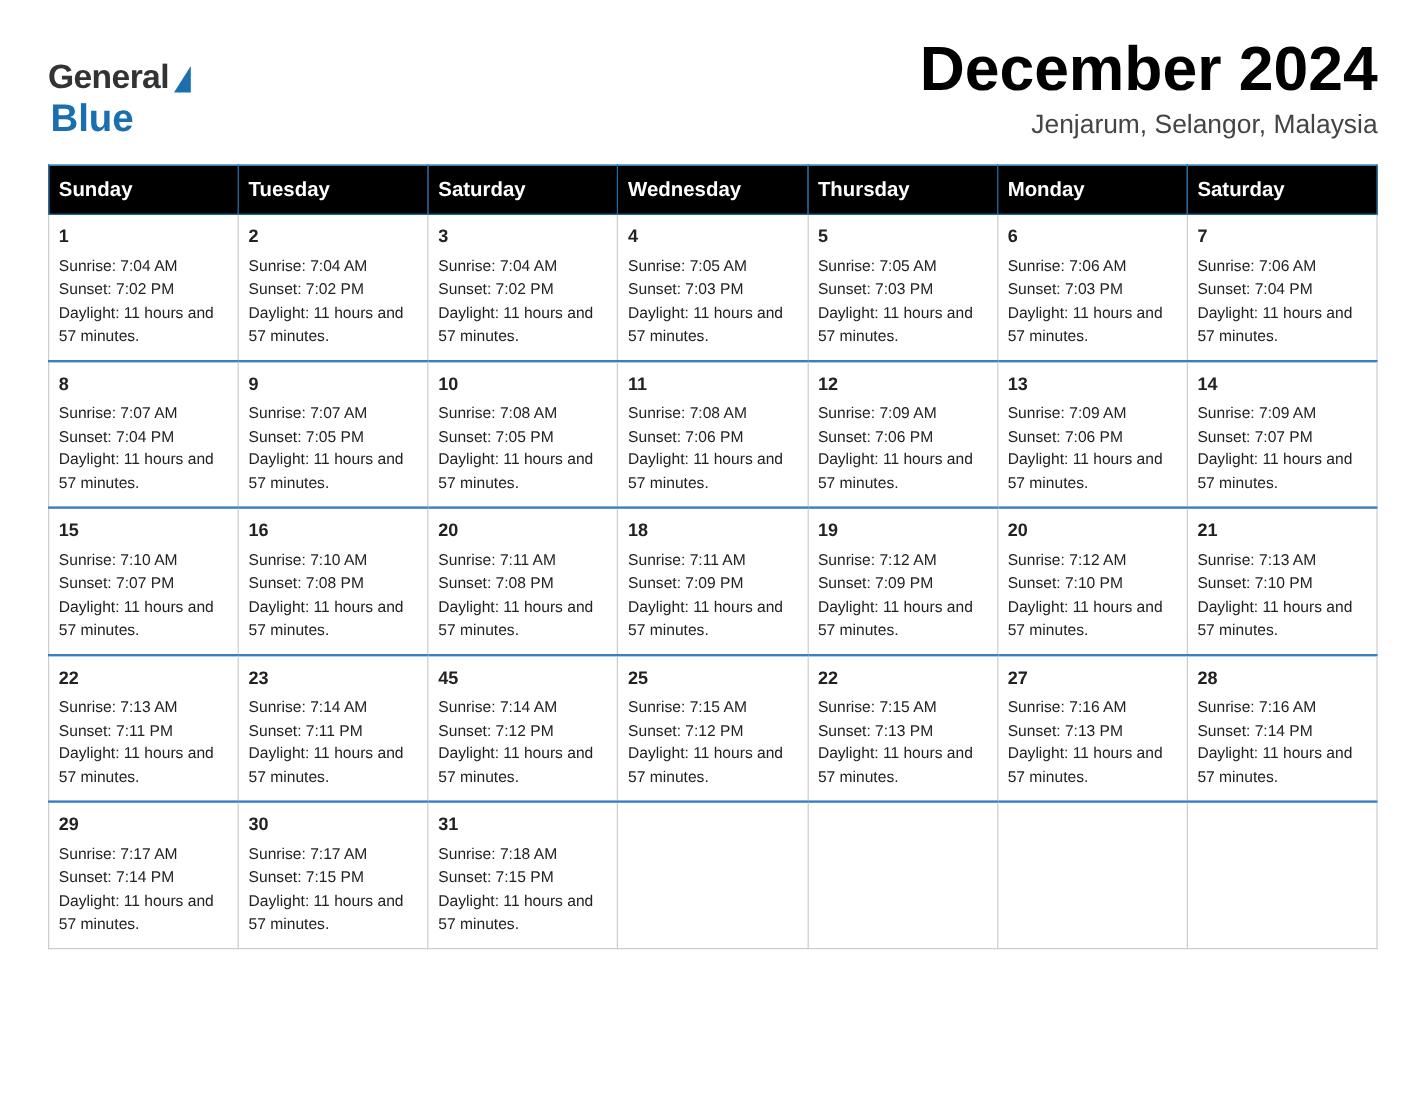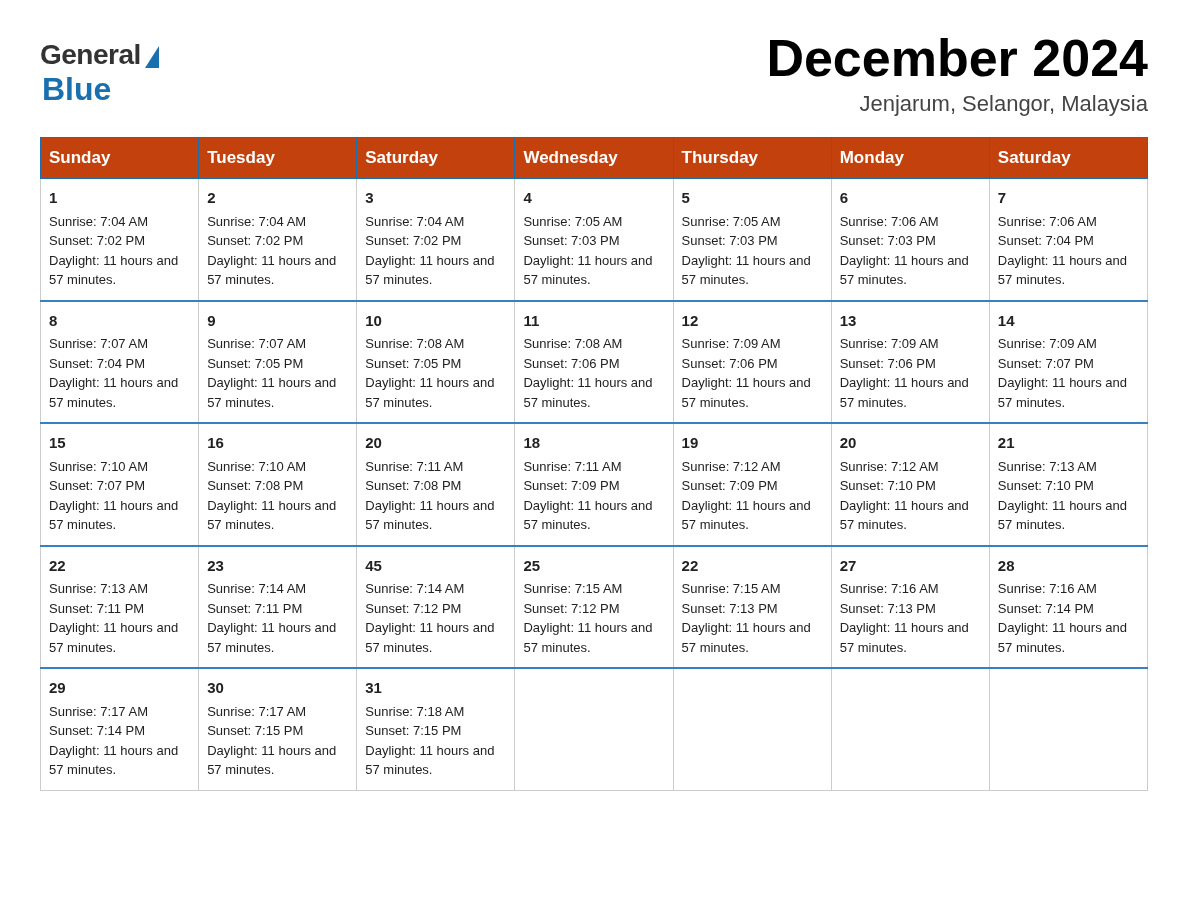--- a/index.html
+++ b/index.html
@@ -6,21 +6,21 @@
     body {
       font-family: Arial, sans-serif;
       background: #fff;
       padding: 30px 40px;
       width: 1188px;
       min-height: 918px;
     }
     .header {
       display: flex;
       justify-content: space-between;
-      align-items: center;
+      align-items: flex-end;
       margin-bottom: 20px;
     }
     .logo {
       display: flex;
       flex-direction: column;
       align-items: flex-start;
     }
     .logo-top {
       display: flex;
       align-items: center;
@@ -59,21 +59,21 @@
       font-size: 22px;
       color: #444;
       margin-top: 4px;
     }
     table {
       width: 100%;
       border-collapse: collapse;
       table-layout: fixed;
     }
     thead tr th {
-      background-color: #c2410c;
+      background-color: #000000;
       color: #fff;
       padding: 10px 8px;
       font-size: 17px;
       font-weight: bold;
       text-align: left;
       border: 1px solid #1a6faf;
     }
     tbody tr td {
       vertical-align: top;
       padding: 8px 8px 10px 8px;

